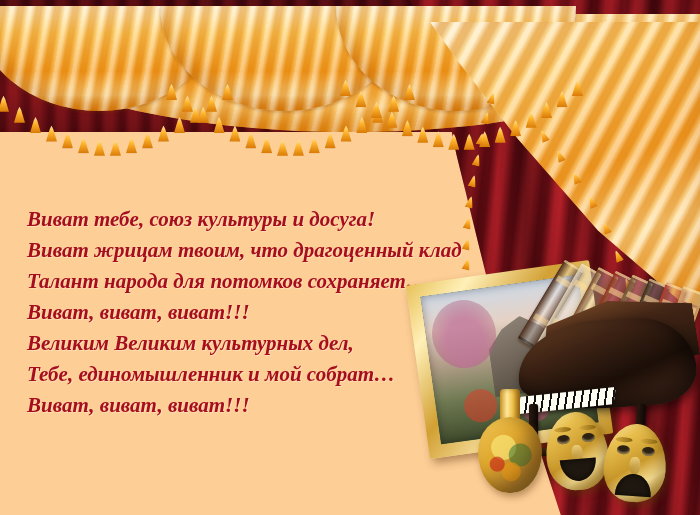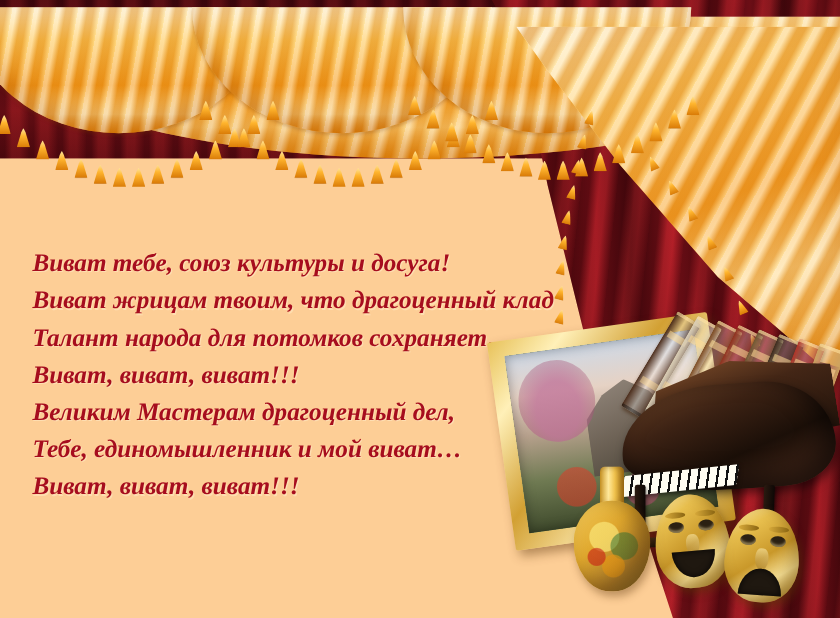--- a/index.html
+++ b/index.html
@@ -419,22 +419,22 @@
       <div class="tassel tassel-sm" style="left: 624px; top: 278px; transform: rotate(-22deg);"></div>
       <div class="tassel tassel-sm" style="left: 632px; top: 306px; transform: rotate(-22deg);"></div>
     </div>
 
 
   <div class="poem">
     <div class="poem-line">Виват тебе, союз культуры и досуга!</div>
     <div class="poem-line">Виват жрицам твоим, что драгоценный клад</div>
     <div class="poem-line">Талант народа для потомков сохраняет…</div>
     <div class="poem-line">Виват, виват, виват!!!</div>
-    <div class="poem-line">Великим Мастерам драгоценный дел,</div>
-    <div class="poem-line">Тебе, единомышленник и мой виват…</div>
+    <div class="poem-line">Великим Великим культурных дел,</div>
+    <div class="poem-line">Тебе, единомышленник и мой собрат…</div>
     <div class="poem-line">Виват, виват, виват!!!</div>
   </div>
 
   <div class="collage">
 
     <div class="painting">
       <div class="painting-inner"></div>
     </div>
 
     <div class="books" id="books-row">

